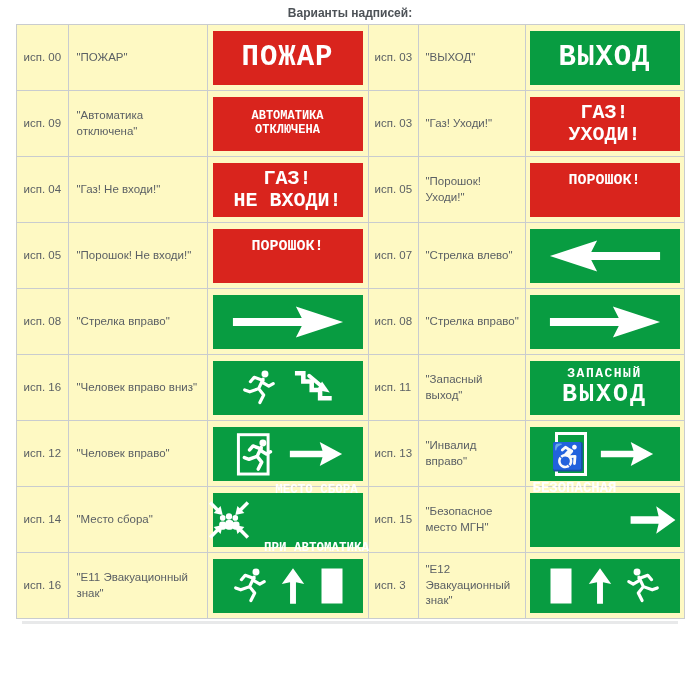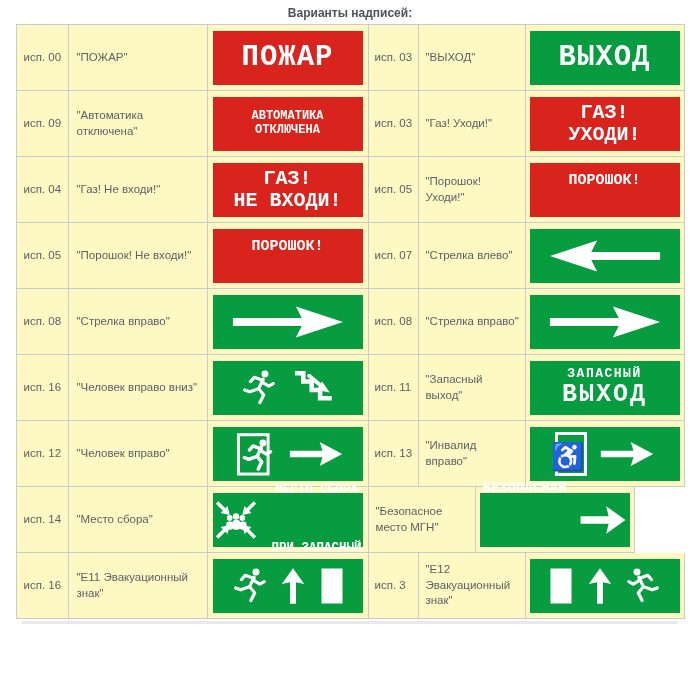--- a/index.html
+++ b/index.html
@@ -233,24 +233,25 @@
               <circle cx="23" cy="27" r="4" fill="#fff"></circle>
               <circle cx="32" cy="25" r="4.5" fill="#fff"></circle>
               <circle cx="41" cy="27" r="4" fill="#fff"></circle>
               <rect x="18" y="32" width="10" height="12" rx="4" fill="#fff"></rect>
               <rect x="27" y="30" width="11" height="14" rx="4" fill="#fff"></rect>
               <rect x="37" y="32" width="10" height="12" rx="4" fill="#fff"></rect>
             </svg>
           </span>
           <span class="txt">
             <div class="line">МЕСТО СБОРА</div>
-            <div class="line">ПРИ ЗАПАСНЫЙ</div>
-          </span>
-        </div>
-      </div>
+            <div class="line">ПРИ АВТОМАТИКА</div>
+          </span>
+        </div>
+      </div>
+      <div class="cell c-code2">исп. 15</div>
       <div class="cell c-label2">"Безопасное место МГН"</div>
       <div class="cell c-sign2">
         <div class="sign row-icons layout-text-icon" style="background:#089c41">
           <span class="txt">
             <div class="line">БЕЗОПАСНАЯ</div>
             <div class="line">ЗОНА МГН</div>
           </span>
           <span class="icon arrow">
             <svg viewBox="0 0 120 44" preserveAspectRatio="none">
               <polygon points="4,17 74,17 68,3 116,22 68,41 74,27 4,27" fill="#fff"></polygon>

